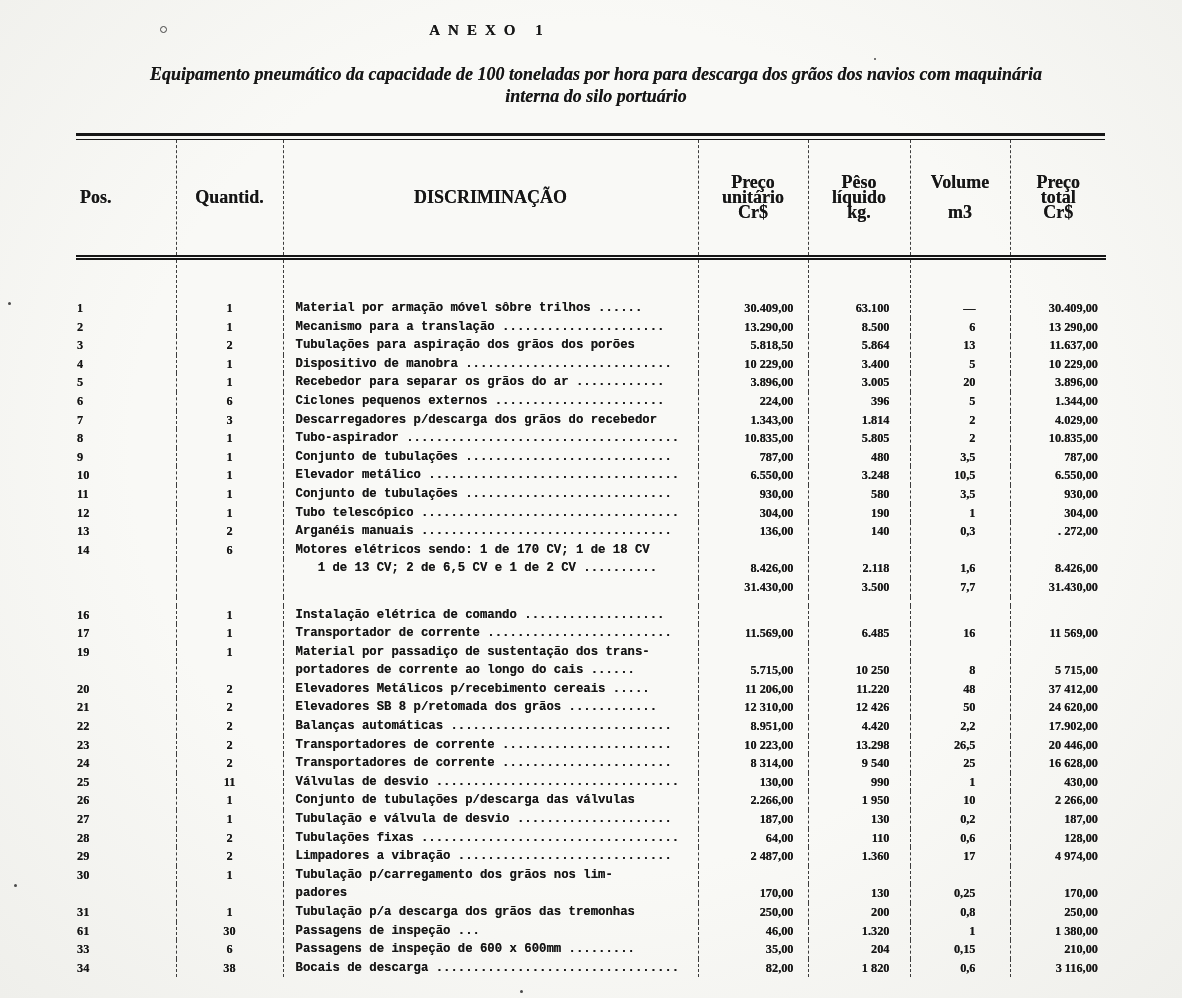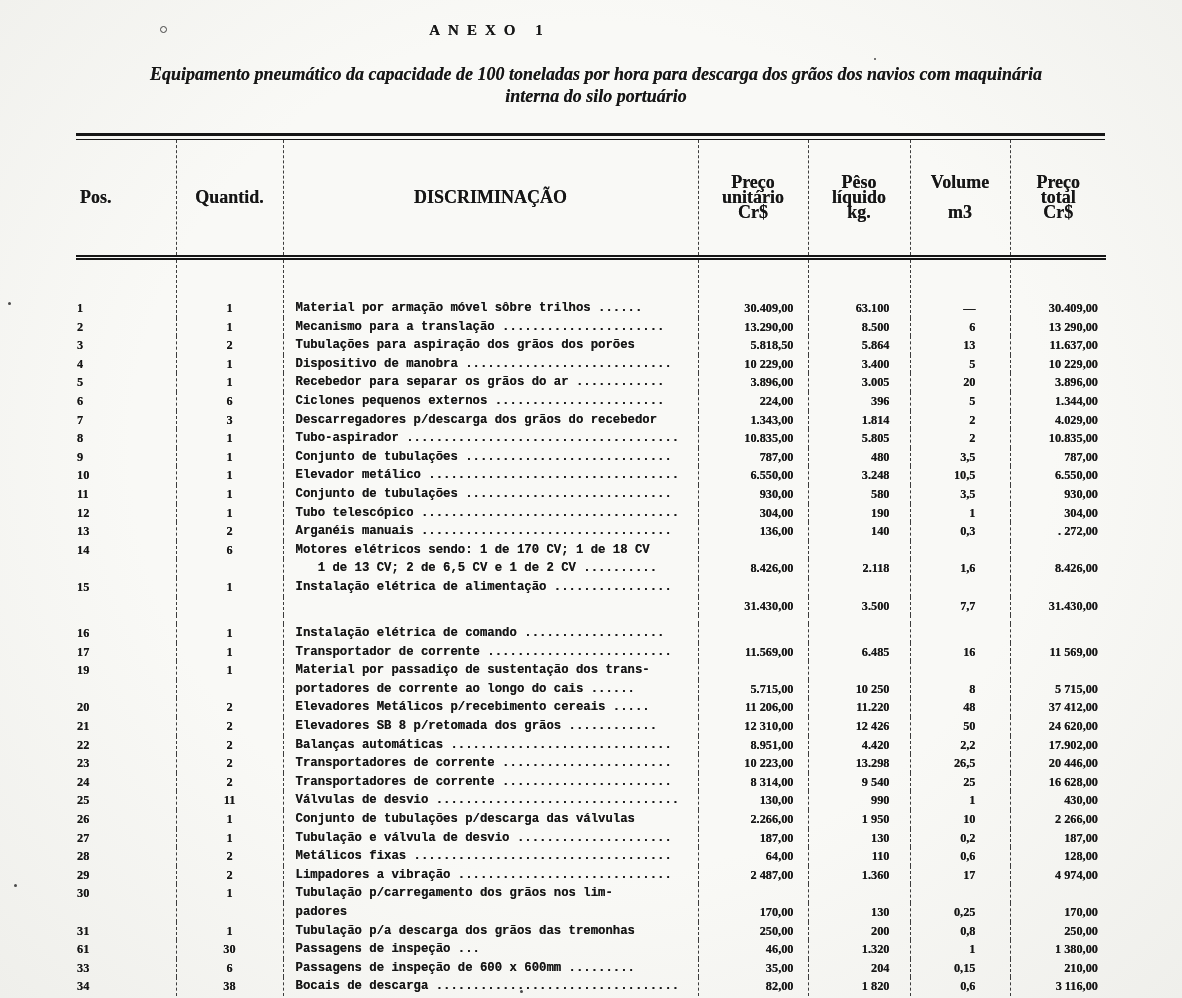--- a/index.html
+++ b/index.html
@@ -269,29 +269,20 @@
         <tr>
           <td class="c-pos"></td>
           <td class="c-qty vline"></td>
           <td class="c-desc vline">   1 de 13 CV; 2 de 6,5 CV e 1 de 2 CV ..........</td>
           <td class="c-unit vline">8.426,00</td>
           <td class="c-weight vline">2.118</td>
           <td class="c-vol vline">1,6</td>
           <td class="c-total vline">8.426,00</td>
         </tr>
         <tr>
-          <td class="c-pos">15</td>
-          <td class="c-qty vline">1</td>
-          <td class="c-desc vline">Instalação elétrica de alimentação ................</td>
-          <td class="c-unit vline"></td>
-          <td class="c-weight vline"></td>
-          <td class="c-vol vline"></td>
-          <td class="c-total vline"></td>
-        </tr>
-        <tr>
           <td class="c-pos"></td>
           <td class="c-qty vline"></td>
           <td class="c-desc vline"></td>
           <td class="c-unit vline">31.430,00</td>
           <td class="c-weight vline">3.500</td>
           <td class="c-vol vline">7,7</td>
           <td class="c-total vline">31.430,00</td>
         </tr>
         <tr class="spacer">
           <td class="c-pos"></td>
@@ -406,21 +397,21 @@
           <td class="c-qty vline">1</td>
           <td class="c-desc vline">Tubulação e válvula de desvio .....................</td>
           <td class="c-unit vline">187,00</td>
           <td class="c-weight vline">130</td>
           <td class="c-vol vline">0,2</td>
           <td class="c-total vline">187,00</td>
         </tr>
         <tr>
           <td class="c-pos">28</td>
           <td class="c-qty vline">2</td>
-          <td class="c-desc vline">Metálicos fixas ...................................</td>
+          <td class="c-desc vline">Tubulações fixas ...................................</td>
           <td class="c-unit vline">64,00</td>
           <td class="c-weight vline">110</td>
           <td class="c-vol vline">0,6</td>
           <td class="c-total vline">128,00</td>
         </tr>
         <tr>
           <td class="c-pos">29</td>
           <td class="c-qty vline">2</td>
           <td class="c-desc vline">Limpadores a vibração .............................</td>
           <td class="c-unit vline">2 487,00</td>

